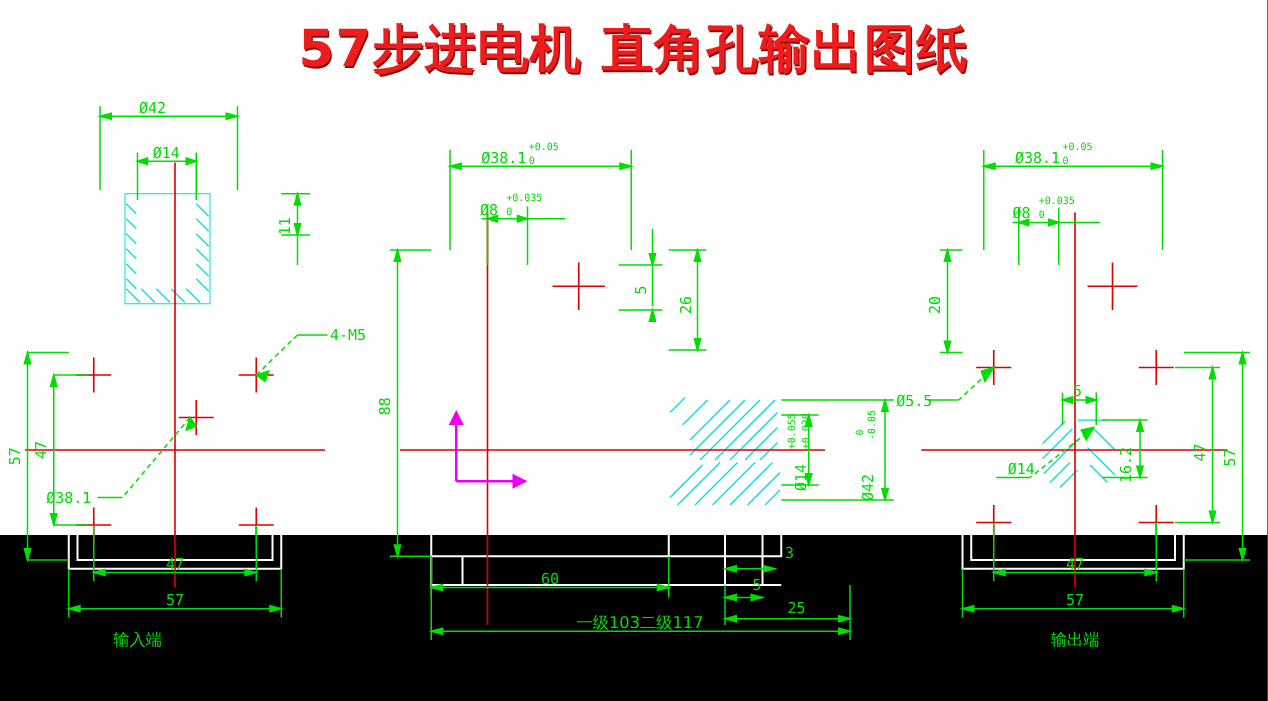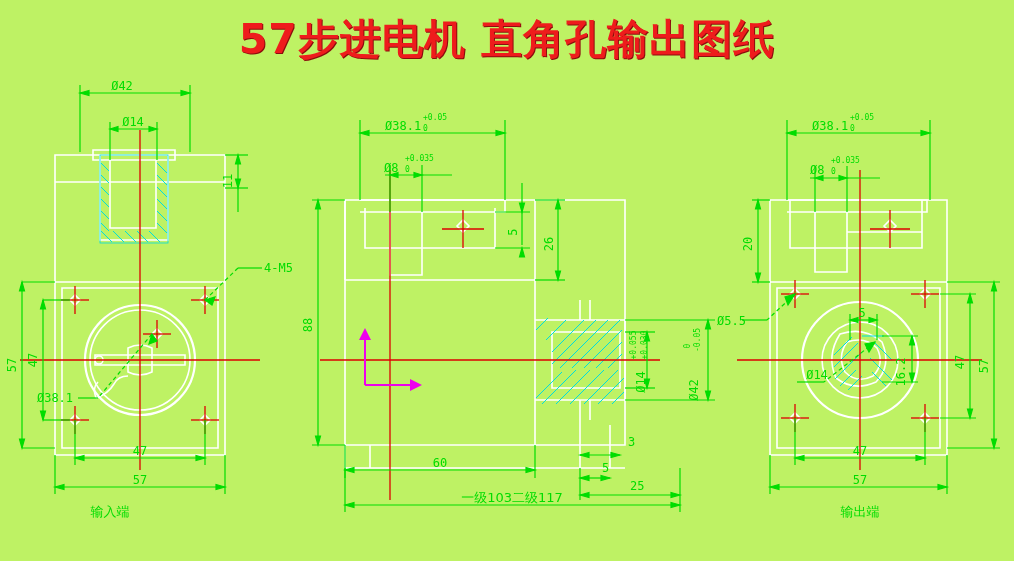--- a/index.html
+++ b/index.html
@@ -1,17 +1,17 @@
 <!DOCTYPE html>
 <html><head>
 <meta charset="utf-8">
 <style>
   html,body{margin:0;padding:0;background:#000;}
   body{width:1014px;height:561px;overflow:hidden;font-family:"DejaVu Sans Mono",monospace;}
-  #root{position:relative;width:1014px;height:561px;background:#bef264;}
+  #root{position:relative;width:1014px;height:428px;background:#ffffff;}
   #title{
     position:absolute;left:0;top:14px;width:1014px;text-align:center;
     color:#ee1c1c;font-family:"DejaVu Sans",sans-serif;font-weight:bold;
     font-size:41px;letter-spacing:1px;line-height:50px;
     text-shadow:1px 1px 0 #8a0d0d;
   }
   svg{position:absolute;left:0;top:0;}
   .wht{stroke:#ffffff;stroke-width:1.6;fill:none;}
   .wht2{stroke:#ffffff;stroke-width:2.2;fill:none;}
   .grn{stroke:#00dd00;stroke-width:1.2;fill:none;}

